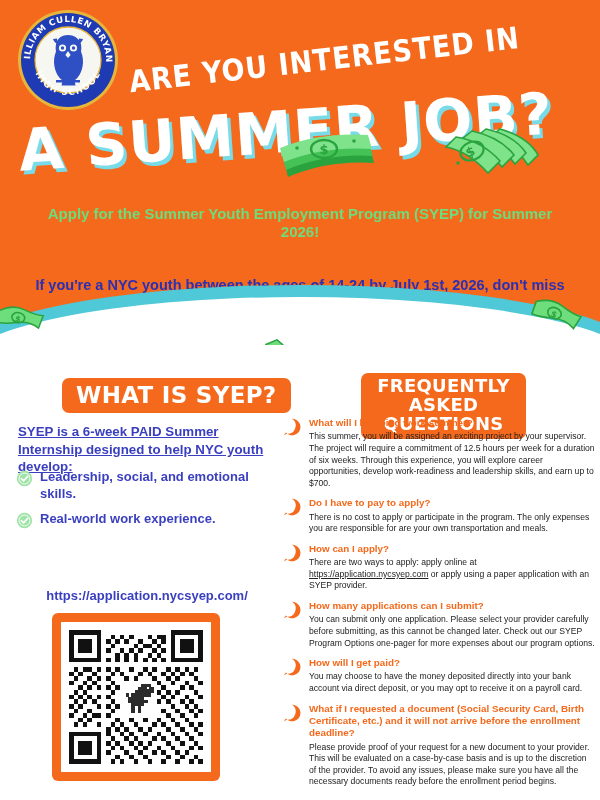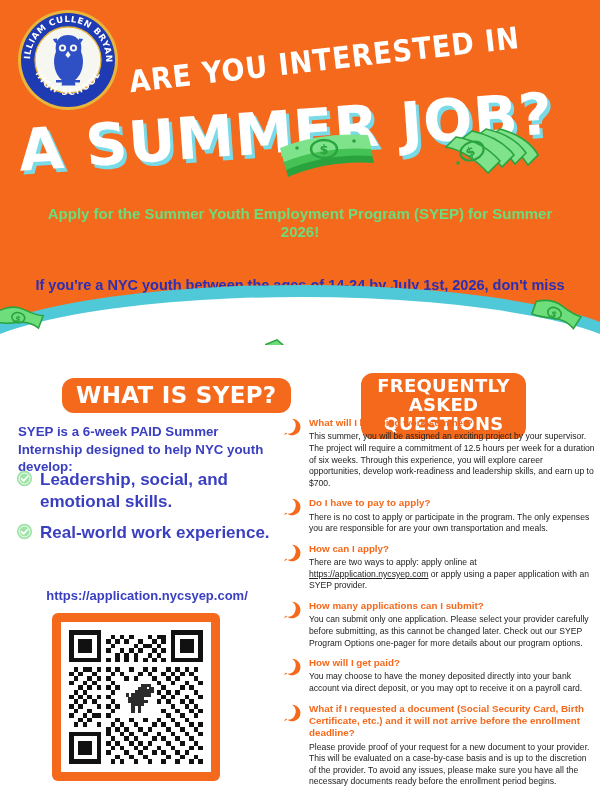--- a/index.html
+++ b/index.html
@@ -72,42 +72,42 @@
     color: #2b2fb5;
   }
 
   
   .body-area { position: absolute; top: 345px; left: 0; width: 600px; height: 455px; background:#fff; }
 
   .section-badge {
     position: absolute;
     background: #f4691c;
     color: #ffffff;
-    border-radius: 12px;
+    border-radius: 7px;
     font-family: "DejaVu Sans", sans-serif;
     font-weight: 700;
     text-align: center;
     padding: 5px 14px 6px;
     line-height: 1.05;
     white-space: nowrap;
   }
   #badge-what { left: 62px; top: 33px; font-size: 23px; letter-spacing: .3px; }
   #badge-faq  { left: 361px; top: 28px; font-size: 18px; letter-spacing: .3px;
                 white-space: normal; width: 165px; padding: 4px 8px 5px; }
 
   .left-col { position: absolute; left: 0; top: 0; width: 290px; height: 455px; }
   .lead {
     position: absolute; left: 18px; top: 78px; width: 258px;
-    font-size: 13.3px; font-weight: 700; line-height: 1.32; color: #3a3fc0;
+    font-size: 13.3px; font-weight: 700; line-height: 1.32; color: #3a3fc0; text-decoration: underline;
   }
   .bullets { position: absolute; left: 16px; top: 124px; width: 268px; }
   .bullet { display: flex; align-items: flex-start; margin-bottom: 9px; }
   .check-icon { flex: 0 0 auto; width: 17px; height: 17px; margin-right: 7px; margin-top: 1px; }
   .check-icon svg { width: 17px; height: 17px; display: block; }
-  .bullet-text { font-size: 17px; font-weight: 700; line-height: 1.28; color: #3a3fc0; }
+  .bullet-text { font-size: 13px; font-weight: 700; line-height: 1.28; color: #3a3fc0; }
 
   .apply-url {
     position: absolute; left: 18px; top: 243px; width: 258px;
     text-align: center;
     font-size: 13px; font-weight: 700; color: #3a3fc0;
   }
   .qr-wrap {
     position: absolute; left: 52px; top: 268px;
     width: 168px; height: 168px;
     background: #f4691c;
@@ -600,21 +600,21 @@
       </div>
 
       <div class="faq-item">
         <span class="q-icon">
           <svg viewBox="0 0 20 20" xmlns="http://www.w3.org/2000/svg">
             <path d="M10 0.8 A9.2 9.2 0 1 1 3.2 16 L1 19.2 L4.4 17.6 A9.2 9.2 0 0 0 10 0.8 Z" fill="#f4691c"></path>
             <text x="10" y="14.2" font-family="DejaVu Sans, sans-serif" font-size="12" font-weight="bold" fill="#ffffff" text-anchor="middle">?</text>
           </svg>
         </span>
         <div class="faq-q">How many applications can I submit?</div>
-        <div class="faq-a">You can submit only one application. Please select your provider carefully before submitting, as this cannot be changed later. Check out our SYEP Program Options one-pager for more details about our program options.</div>
+        <div class="faq-a">You can submit only one application. Please select your provider carefully before submitting, as this cannot be changed later. Check out our SYEP Program Options one-pager for more expenses about our program options.</div>
       </div>
 
       <div class="faq-item">
         <span class="q-icon">
           <svg viewBox="0 0 20 20" xmlns="http://www.w3.org/2000/svg">
             <path d="M10 0.8 A9.2 9.2 0 1 1 3.2 16 L1 19.2 L4.4 17.6 A9.2 9.2 0 0 0 10 0.8 Z" fill="#f4691c"></path>
             <text x="10" y="14.2" font-family="DejaVu Sans, sans-serif" font-size="12" font-weight="bold" fill="#ffffff" text-anchor="middle">?</text>
           </svg>
         </span>
         <div class="faq-q">How will I get paid?</div>

